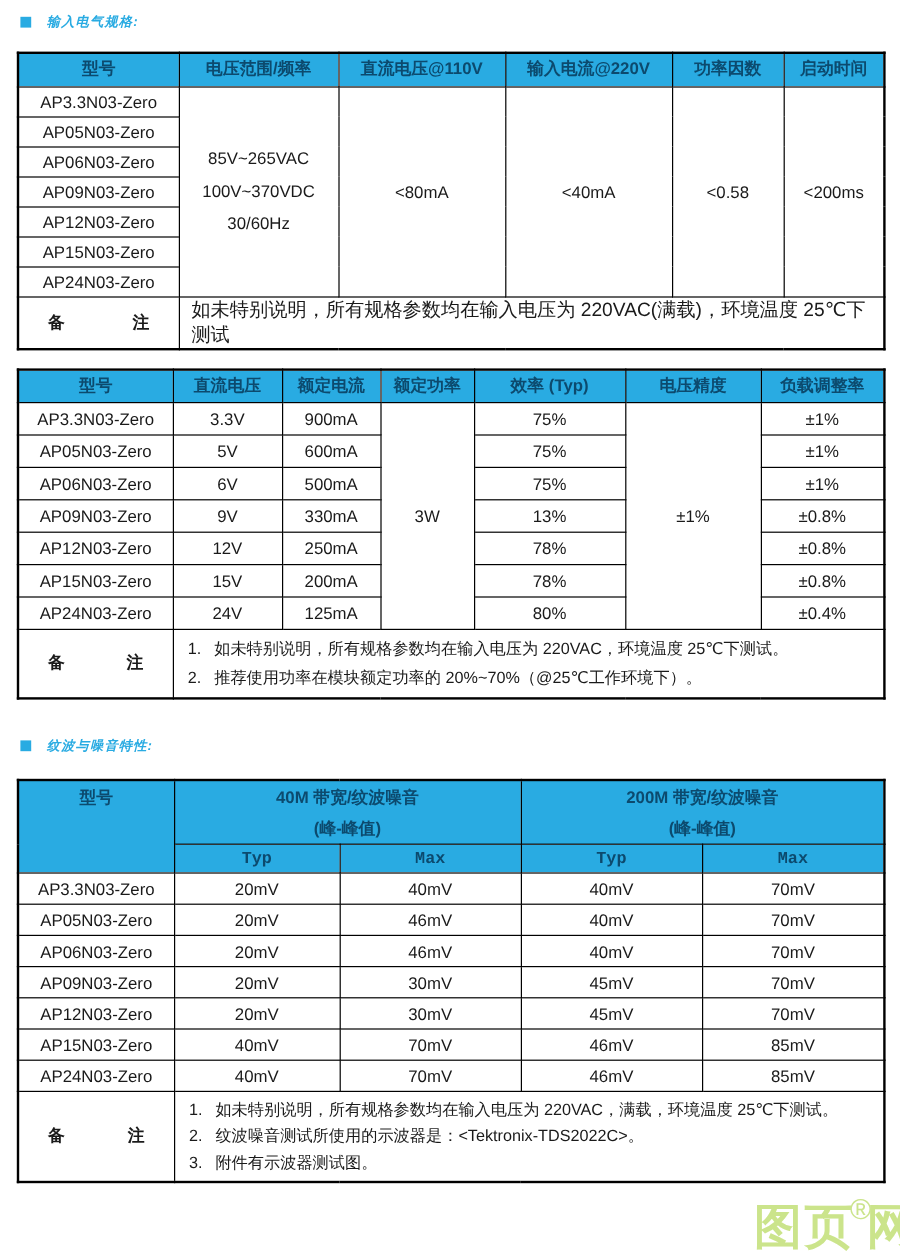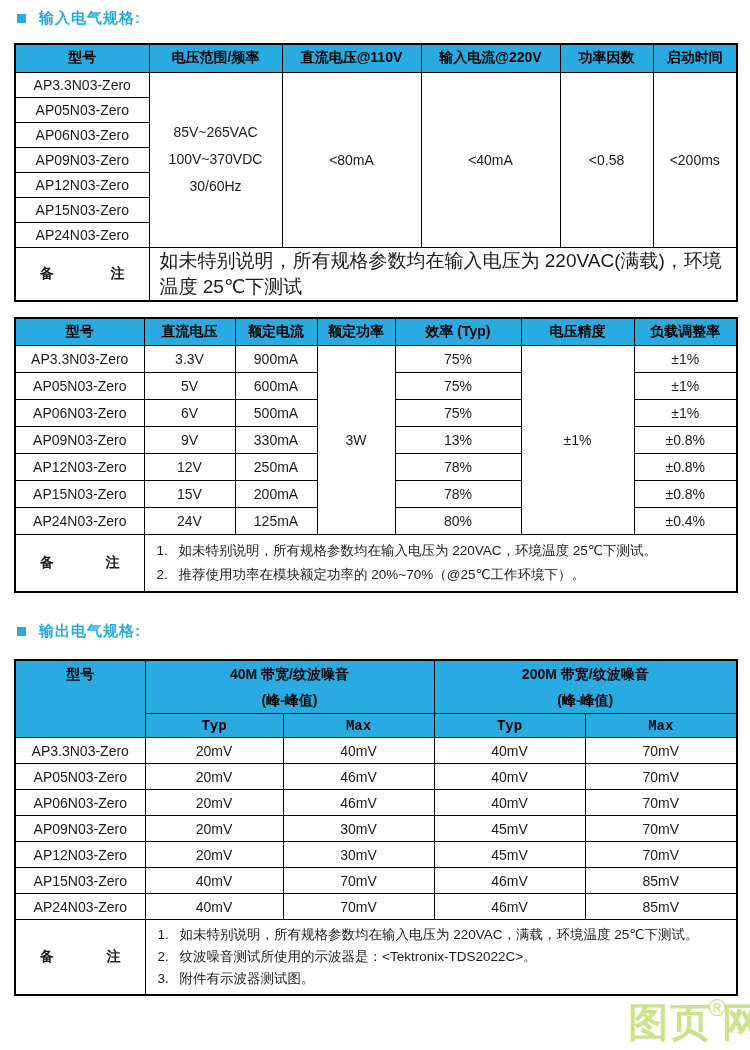--- a/index.html
+++ b/index.html
@@ -2,39 +2,39 @@
 <html><head>
 <meta charset="utf-8">
 <style>
   * { margin: 0; padding: 0; box-sizing: border-box; }
   html, body { width: 750px; height: 1050px; background: #ffffff;
     font-family: "Liberation Sans", "DejaVu Sans", sans-serif; color: #1a1a1a; }
   .page { position: relative; width: 750px; height: 1050px; overflow: hidden; padding: 8px 14px 0 14px; }
 
   .section-title { display: flex; align-items: center; height: 20px; }
   .bullet { width: 9px; height: 9px; background: #29abe2; margin-left: 3px; flex: 0 0 auto; }
-  .section-title .txt { margin-left: 13px; color: #29abe2; font-size: 15px; font-weight: bold; letter-spacing: 1px; }
+  .section-title .txt { margin-left: 13px; color: #29abe2; font-size: 11px; font-weight: bold; letter-spacing: 1px; font-style: italic; }
 
   table { border-collapse: collapse; table-layout: fixed; width: 722px; border: 2px solid #000; }
   th, td { border: 1px solid #000; text-align: center; vertical-align: middle;
     font-size: 14px; overflow: hidden; }
-  th { background: #29abe2; color: #000000; font-weight: bold; height: 28px; }
+  th { background: #29abe2; color: #0c4a6e; font-weight: bold; height: 28px; }
 
   .t1 { margin-top: 15px; }
   .t1 td { height: 25px; }
   .t2 { margin-top: 15px; }
   .t2 td { height: 27px; }
   .t3 { margin-top: 18px; }
   .t3 td { height: 26px; }
 
   .vrange div { line-height: 27px; }
 
   .note-label { font-weight: bold; }
   .note-label .lbl { display: flex; justify-content: space-between; padding: 0 24px; }
-  .note-text { text-align: left; padding-left: 10px; font-size: 19px; }
+  .note-text { text-align: left; padding-left: 10px; font-size: 16px; }
   .note-list { text-align: left; padding: 4px 4px 4px 8px; font-size: 13.5px; }
   .note-line { display: flex; align-items: baseline; }
   .t2 .note-line { line-height: 24px; }
   .t3 .note-line { line-height: 22px; }
   .note-num { flex: 0 0 26px; text-align: left; padding-left: 4px; }
 
   .t3 .grp-hdr { line-height: 26px; height: 52px; }
   .t3 .model-hdr { vertical-align: top; line-height: 26px; }
   .t3 .sub-hdr { height: 24px; font-family: Liberation Mono, monospace; }
 
@@ -208,21 +208,21 @@
             <span class="note-num">2.</span>
             <span>推荐使用功率在模块额定功率的 20%~70%（@25℃工作环境下）。</span>
           </div>
         </td>
       </tr>
     </tbody>
   </table>
 
   <div class="section-title gap2">
     <span class="bullet"></span>
-    <span class="txt">输出电气规格:</span>
+    <span class="txt">纹波与噪音特性:</span>
   </div>
 
   <table class="t3">
     <colgroup>
         <col style="width:130px">
         <col style="width:138px">
         <col style="width:151px">
         <col style="width:151px">
         <col style="width:152px">
       </colgroup>

